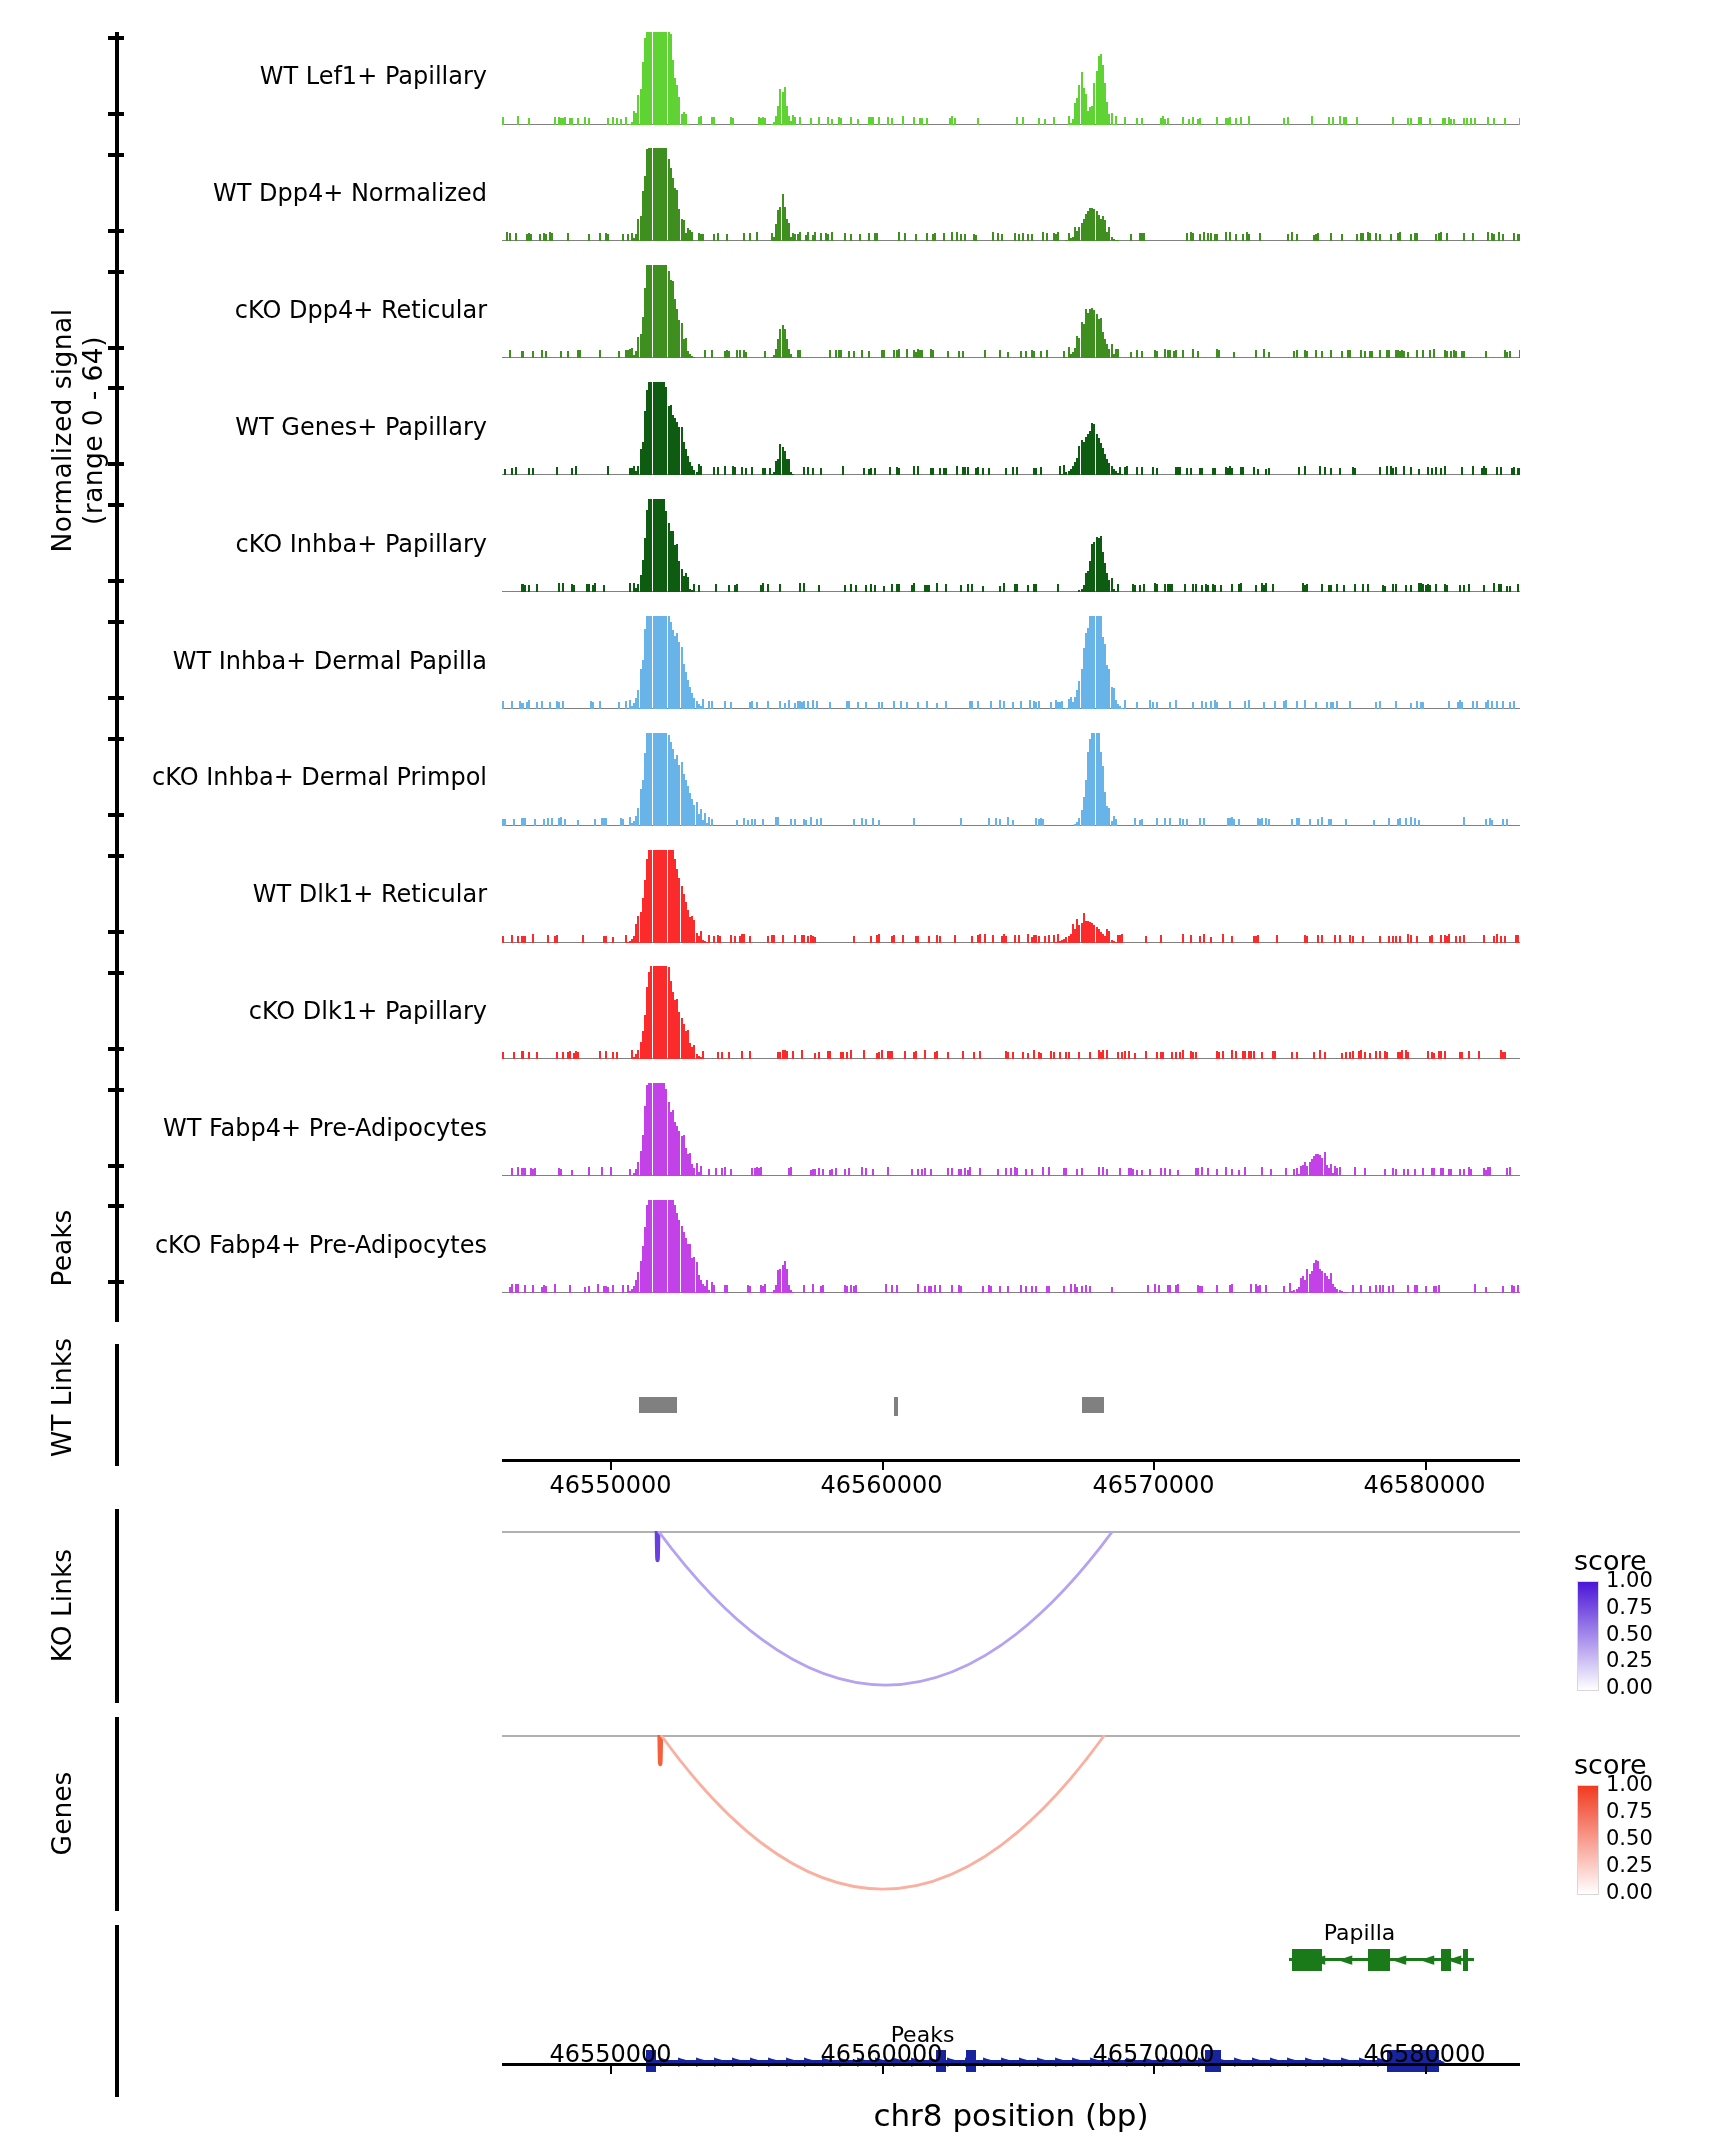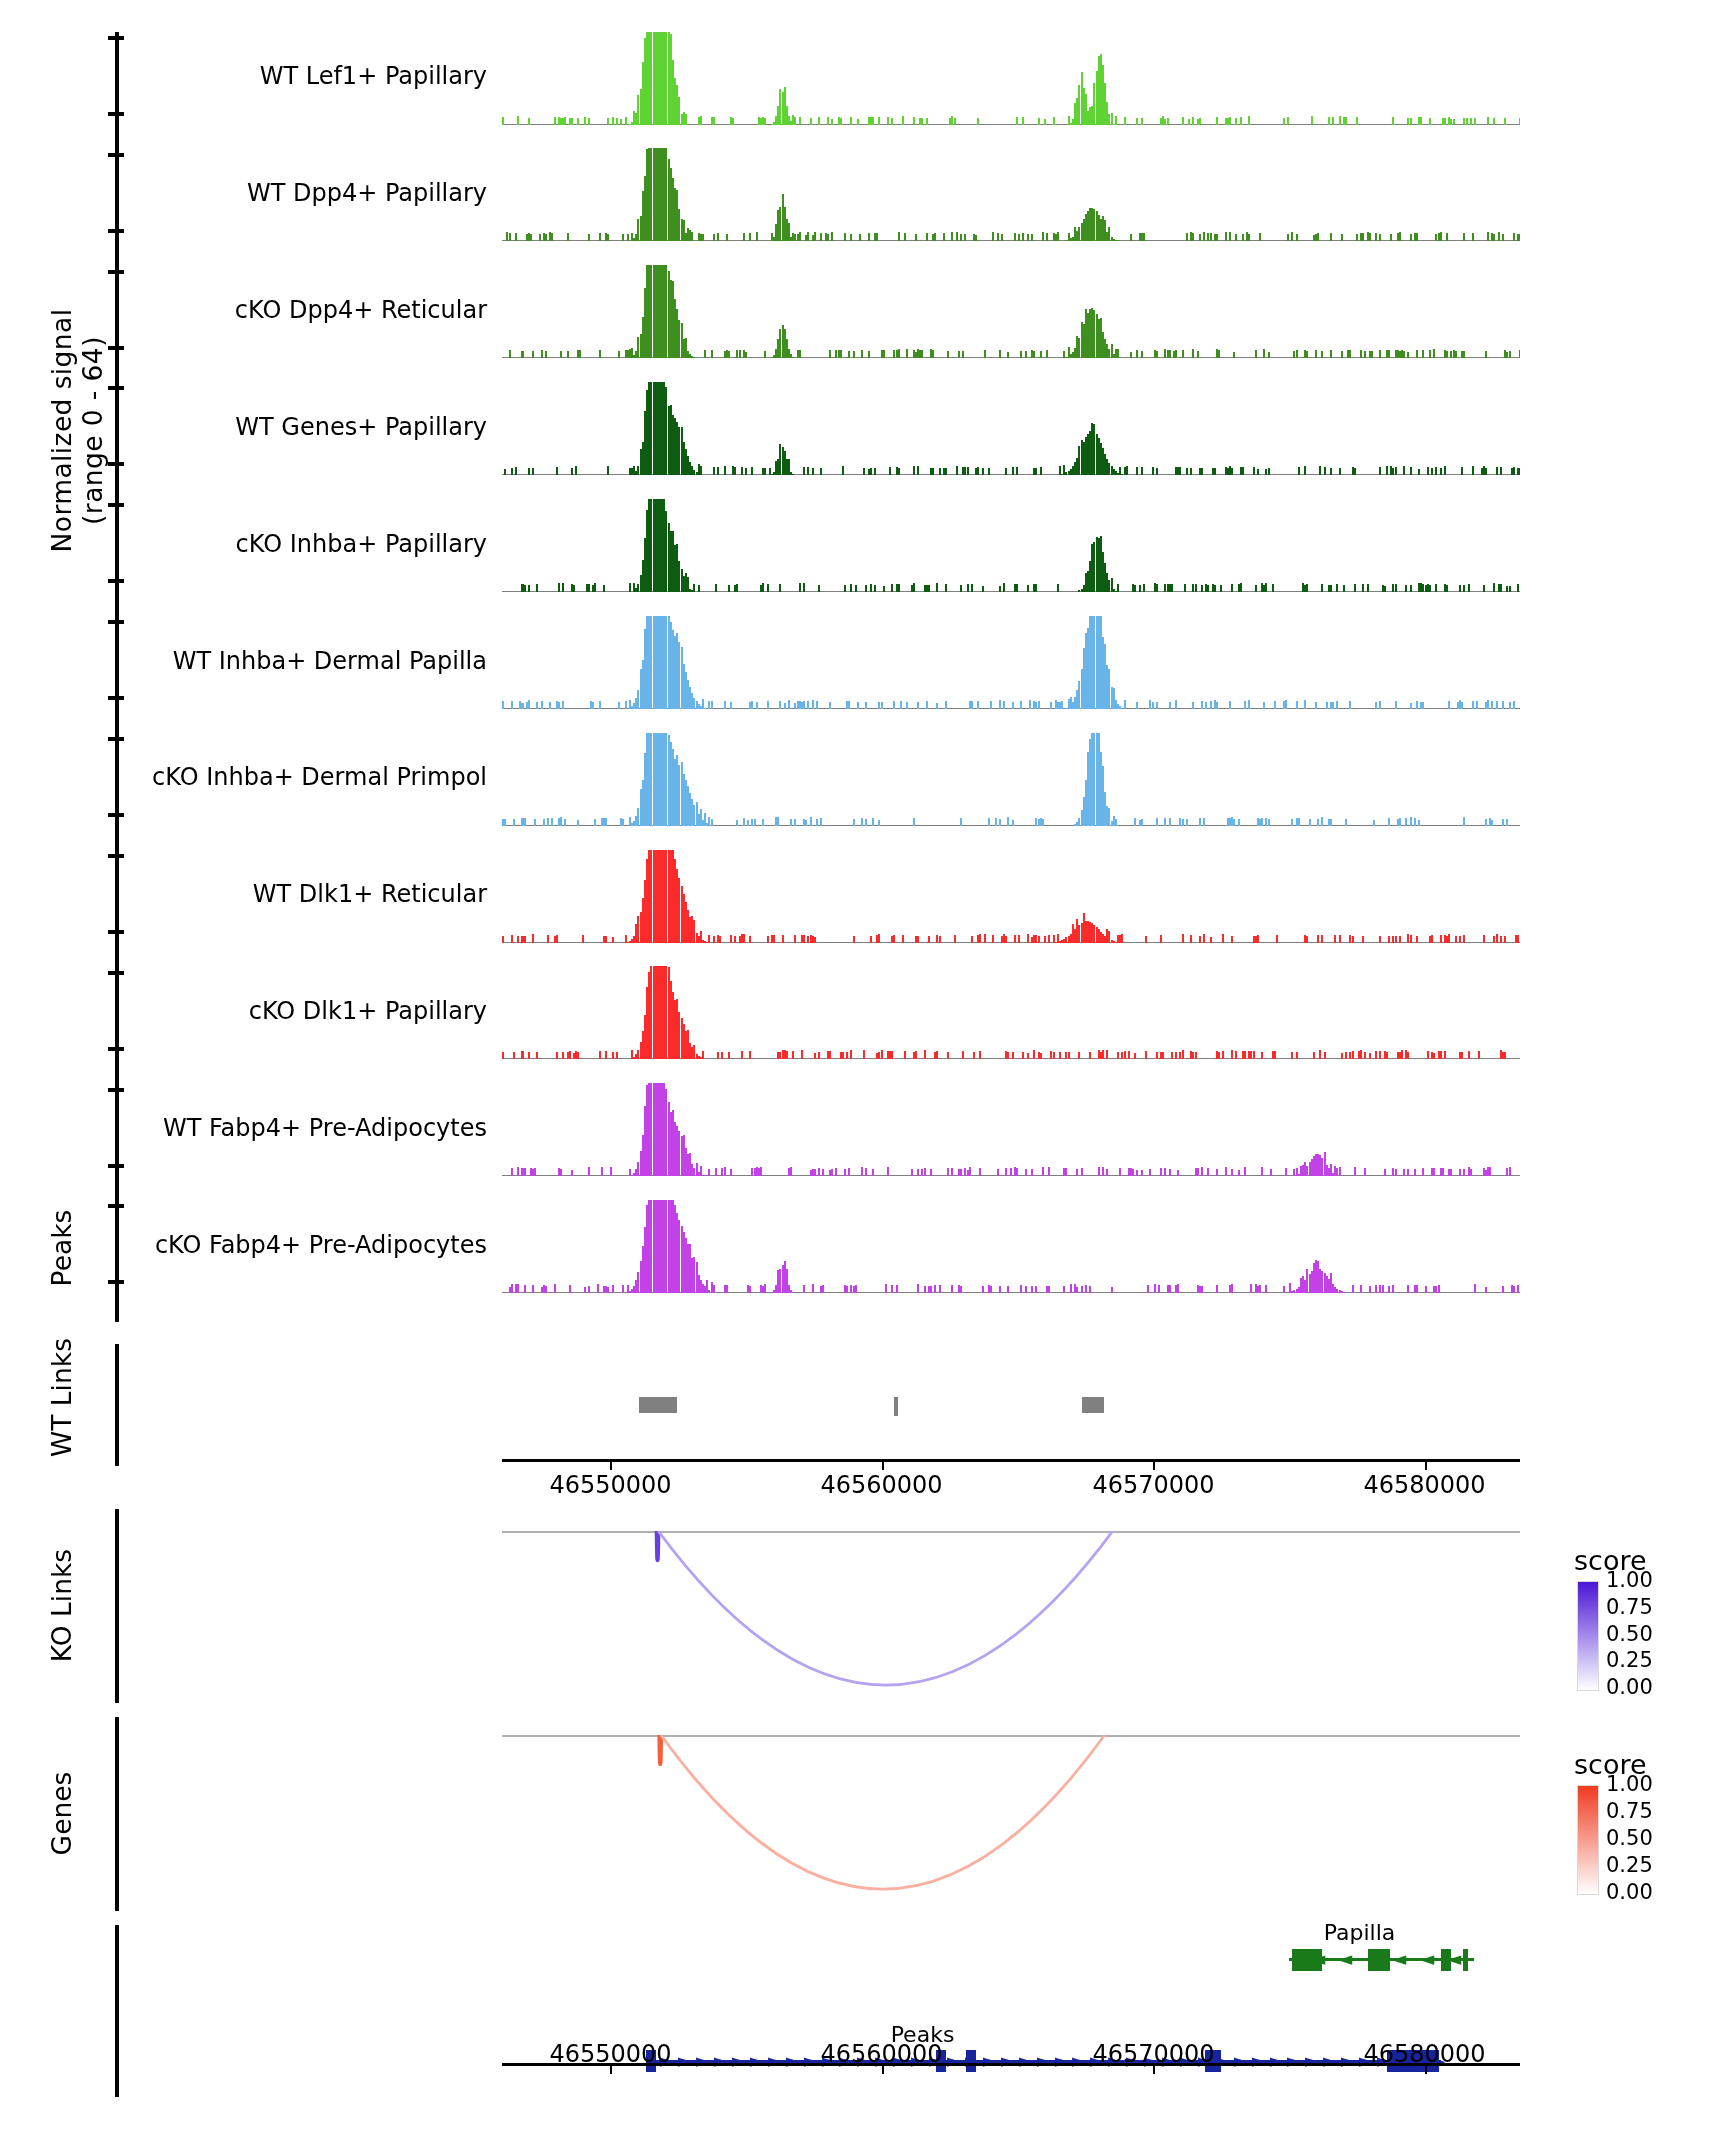--- a/index.html
+++ b/index.html
@@ -260,21 +260,21 @@
         <div class="sig" style="left: 964px; height: 7.3px; background: rgb(95, 211, 52);"></div>
         <div class="sig" style="left: 968px; height: 6.6px; background: rgb(95, 211, 52);"></div>
         <div class="sig" style="left: 972px; height: 6.7px; background: rgb(95, 211, 52);"></div>
         <div class="sig" style="left: 985px; height: 7.8px; background: rgb(95, 211, 52);"></div>
         <div class="sig" style="left: 991px; height: 7.5px; background: rgb(95, 211, 52);"></div>
         <div class="sig" style="left: 1002px; height: 7.4px; background: rgb(95, 211, 52);"></div>
         <div class="sig" style="left: 1017px; height: 6.6px; background: rgb(95, 211, 52);"></div>
       </div>
       <div class="tick" style="left: 108px; top: 229px;"></div>
       <div class="tick" style="left: 108px; top: 153px;"></div>
-      <div class="track-label" style="left: 143px; width: 344px; top: 179px;">WT Dpp4+ Papillary</div>
+      <div class="track-label" style="left: 143px; width: 344px; top: 179px;">WT Dpp4+ Normalized</div>
       <div class="track-canvas" style="left: 502px; top: 148px; width: 1018px; height: 93px;">
         <div class="baseline" style="bottom: 0px;"></div>
         <div class="sig" style="left: 4.3px; height: 8.8px; background: rgb(63, 143, 32);"></div>
         <div class="sig" style="left: 6.5px; height: 8px; background: rgb(63, 143, 32);"></div>
         <div class="sig" style="left: 13px; height: 7.8px; background: rgb(63, 143, 32);"></div>
         <div class="sig" style="left: 24px; height: 7.5px; background: rgb(63, 143, 32);"></div>
         <div class="sig" style="left: 26px; height: 8.2px; background: rgb(63, 143, 32);"></div>
         <div class="sig" style="left: 28px; height: 7.1px; background: rgb(63, 143, 32);"></div>
         <div class="sig" style="left: 37px; height: 6.8px; background: rgb(63, 143, 32);"></div>
         <div class="sig" style="left: 41px; height: 8.5px; background: rgb(63, 143, 32);"></div>
@@ -2223,15 +2223,16 @@
       <div class="axis-tick" style="left: 610px; top: 2066px;"></div>
       <div class="axis-num" style="left: 503px; width: 215px; top: 2040px;">46550000</div>
       <div class="axis-tick" style="left: 882px; top: 2066px;"></div>
       <div class="axis-num" style="left: 774px; width: 215px; top: 2040px;">46560000</div>
       <div class="axis-tick" style="left: 1153px; top: 2066px;"></div>
       <div class="axis-num" style="left: 1046px; width: 215px; top: 2040px;">46570000</div>
       <div class="axis-tick" style="left: 1425px; top: 2066px;"></div>
       <div class="axis-num" style="left: 1317px; width: 215px; top: 2040px;">46580000</div>
     </div>
 
+  <div class="xlabel" style="left:502px; top:2097px; width:1018px;">chr8 position (bp)</div>
 
 </div>
 
 
 </body></html>

